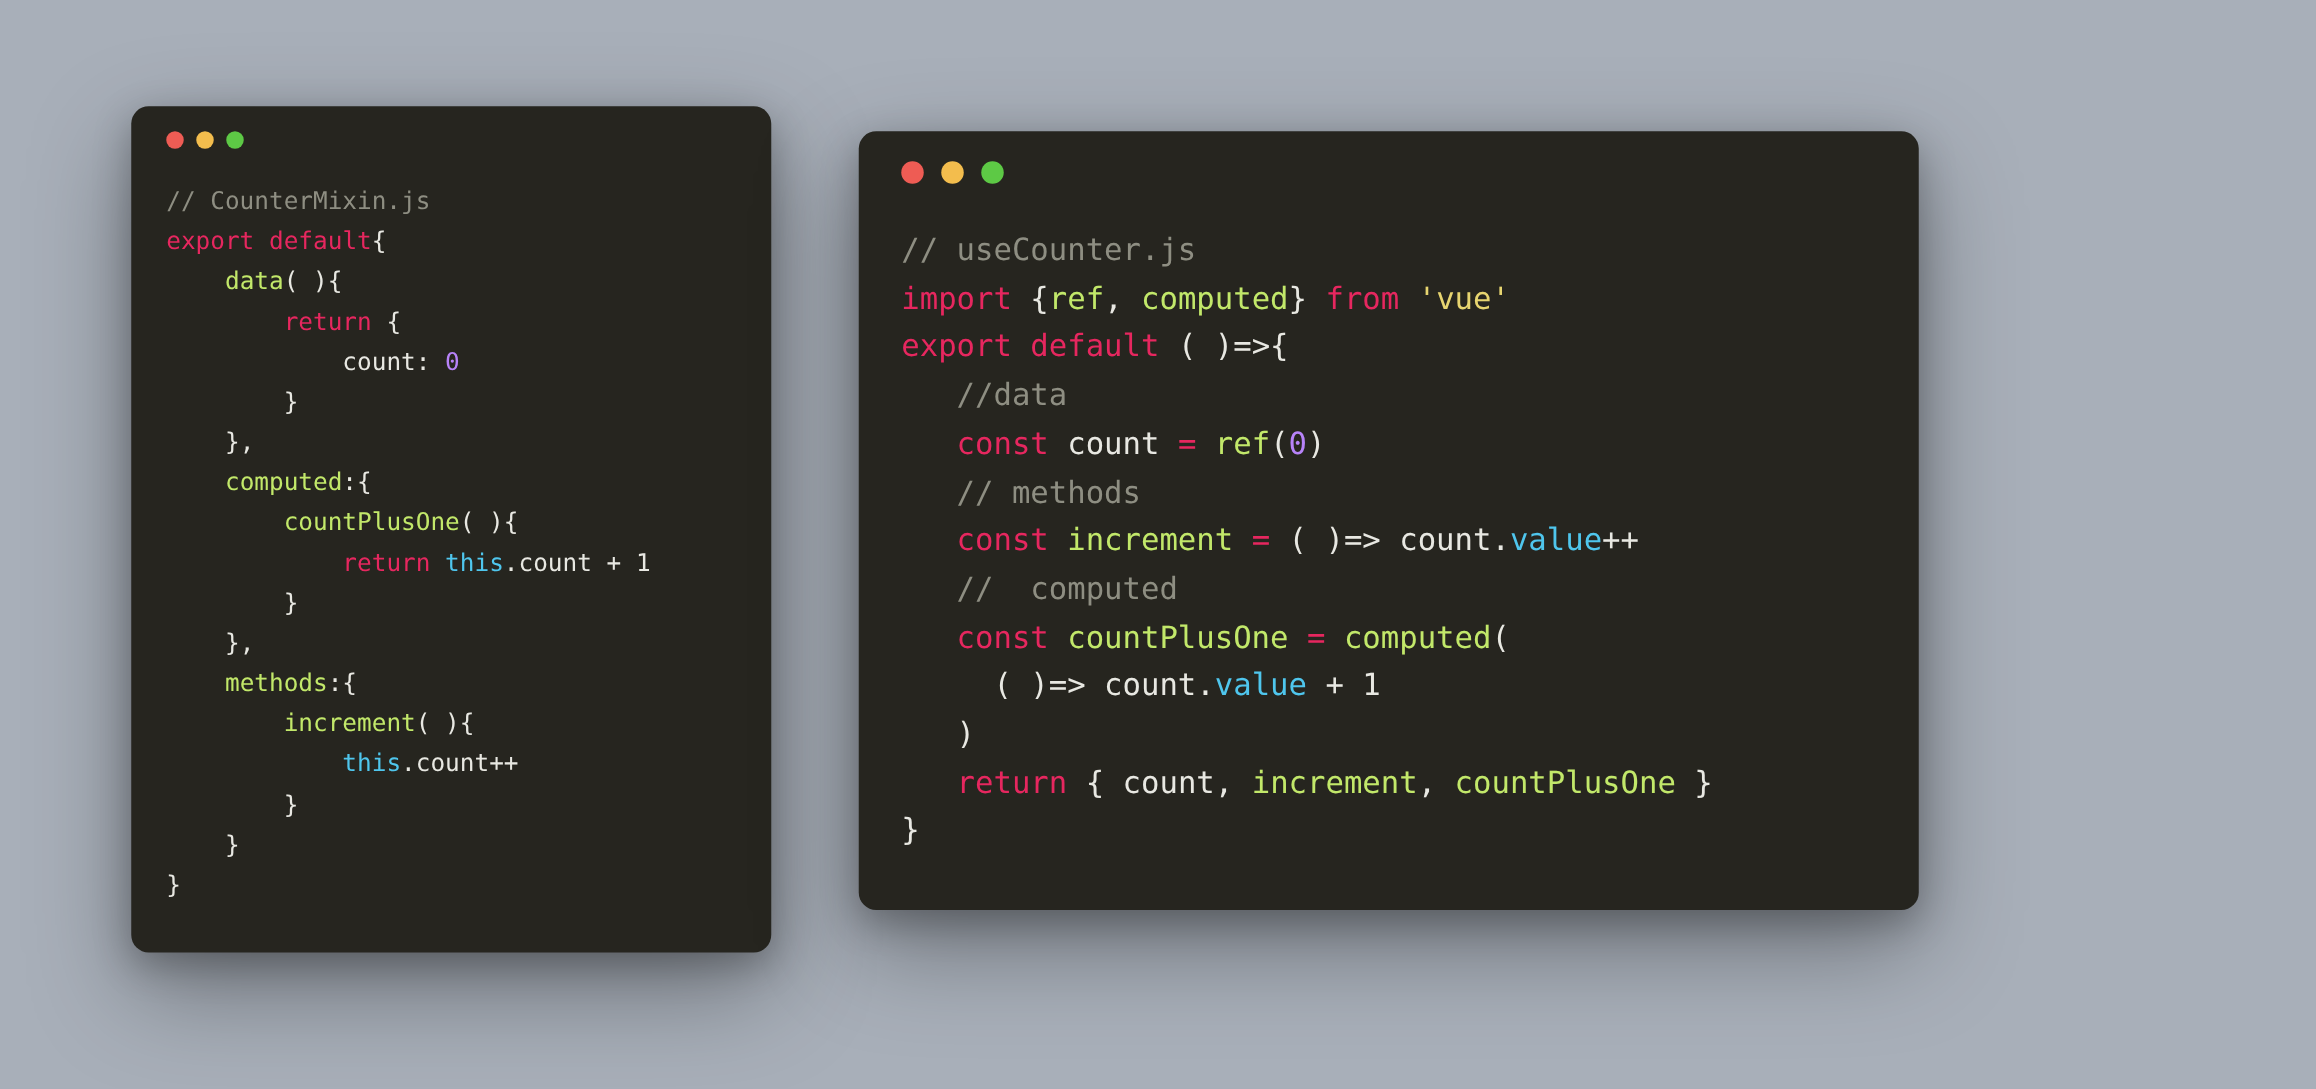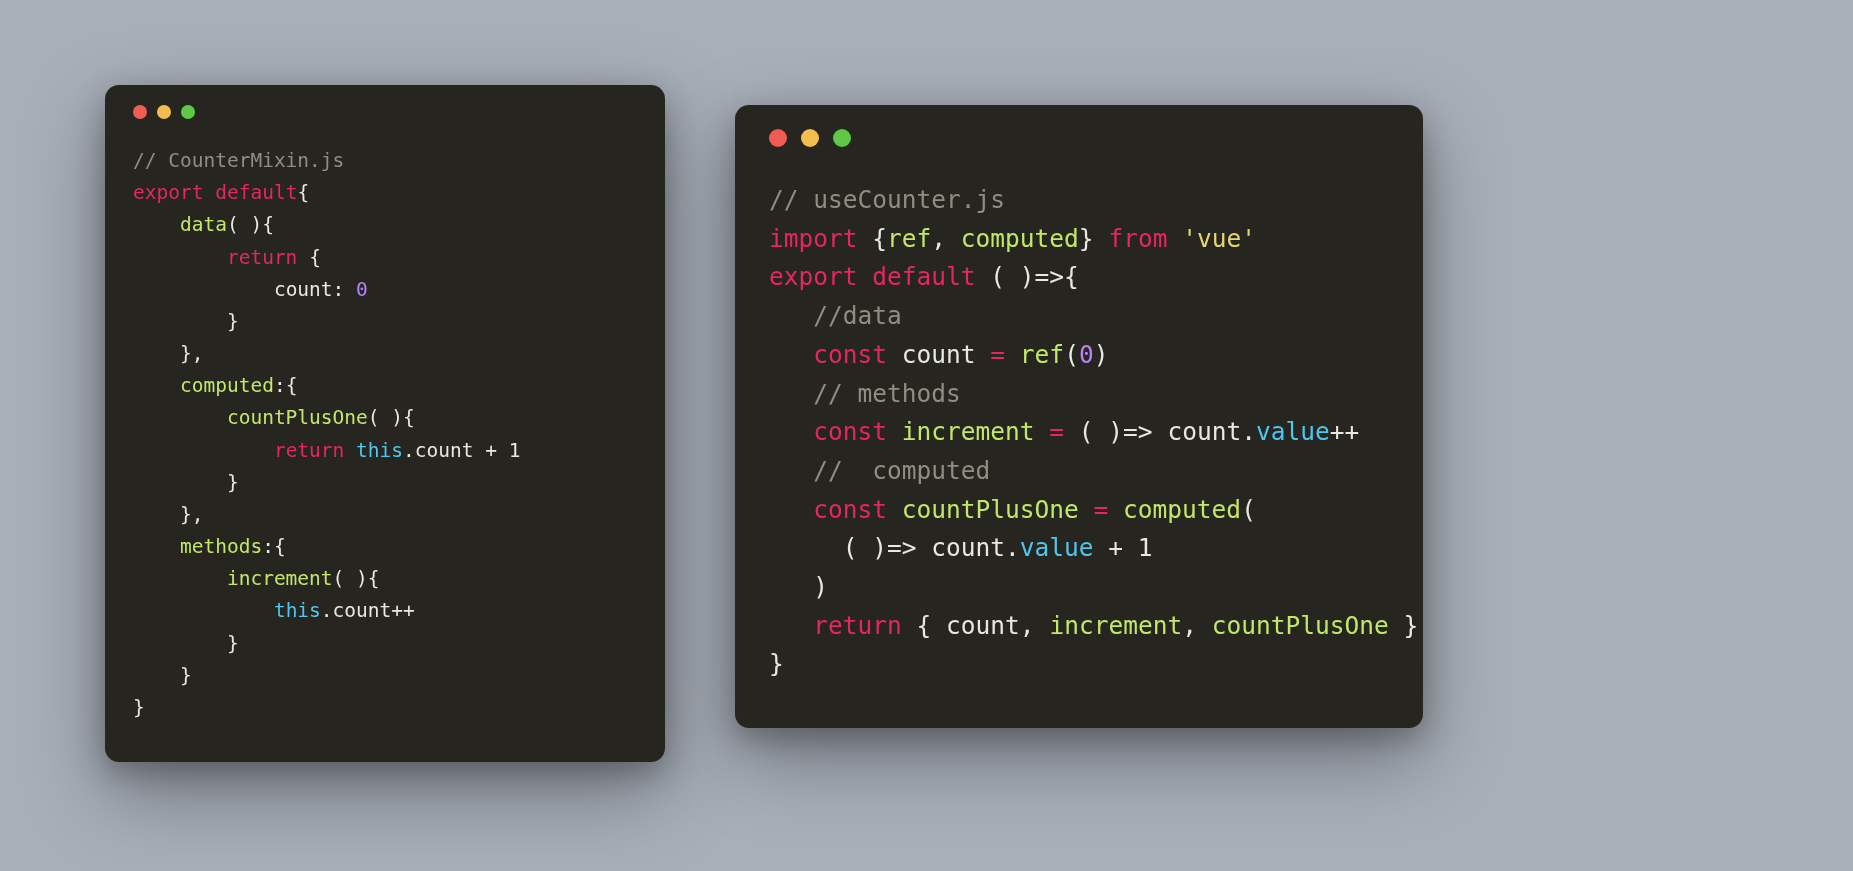--- a/index.html
+++ b/index.html
@@ -14,24 +14,24 @@
       gap: 70px;
       padding: 85px 0 0 105px;
     }
     .window {
       background: #26251f;
       border-radius: 14px;
       box-shadow: 0 30px 80px rgba(0,0,0,0.35), 0 10px 30px rgba(0,0,0,0.25);
       padding: 20px 28px 38px 28px;
     }
     .window-left {
-      width: 560px;
+      width: 512px;
     }
     .window-right {
-      width: 688px;
+      width: 848px;
       margin-top: 20px;
       padding: 24px 34px 44px 34px;
     }
     .traffic-lights {
       display: flex;
       gap: 10px;
       margin-bottom: 26px;
     }
     .window-right .traffic-lights {
       gap: 14px;

